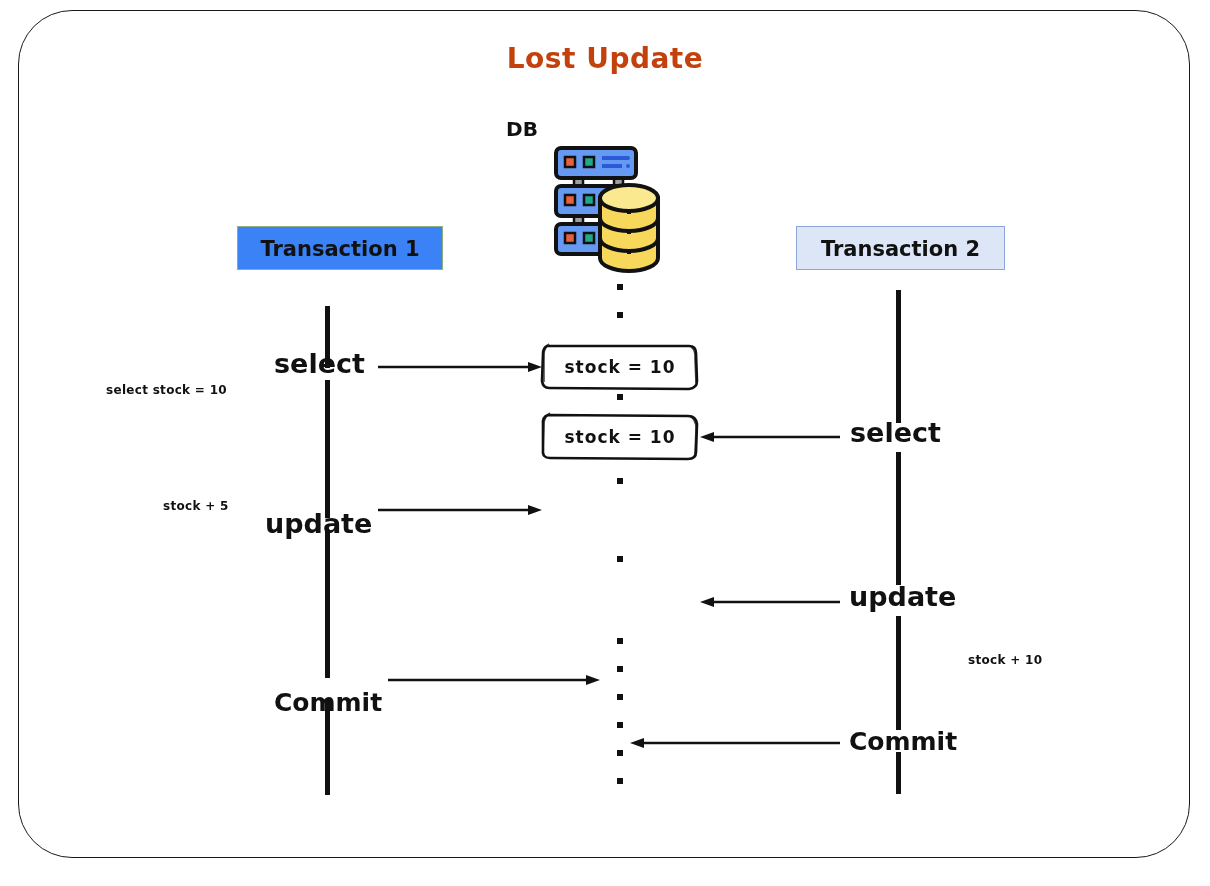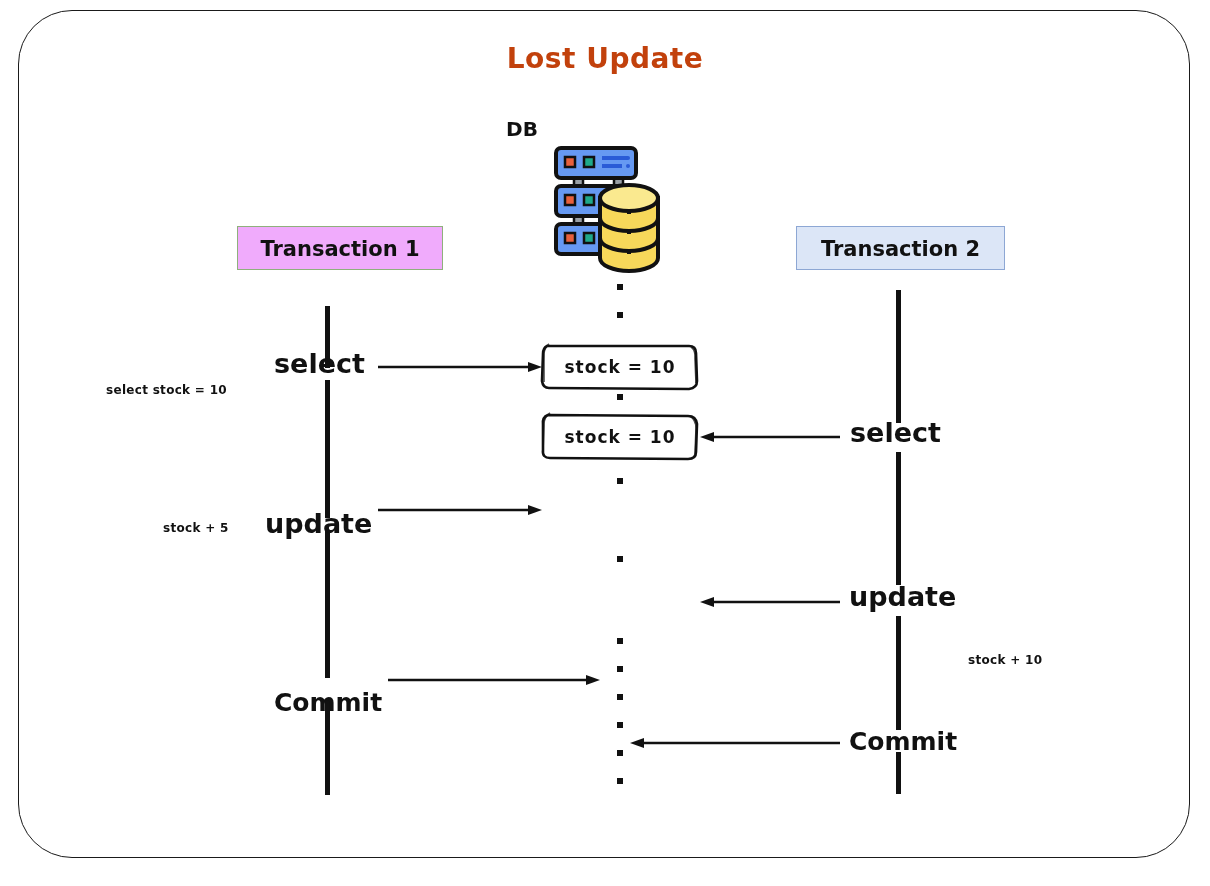--- a/index.html
+++ b/index.html
@@ -63,21 +63,21 @@
     text-align: center;
     font-size: 21px;
     font-weight: bold;
     color: #111111;
     box-sizing: border-box;
   }
   #txn1-chip {
     left: 237px;
     top: 226px;
     width: 206px;
-    background: #f0abfc;
+    background: #3b82f6;
     border: 1.5px solid #8fb07c;
   }
   #txn2-chip {
     left: 796px;
     top: 226px;
     width: 209px;
     background: #dce6f7;
     border: 1.5px solid #8da7d4;
   }
   .lifeline-seg {
@@ -232,21 +232,21 @@
   </svg>
   <div class="val-box" style="top:411px;">
     <svg class="sketch" viewBox="0 0 164 52" xmlns="http://www.w3.org/2000/svg">
       <path d="M10 4 Q4 6 5 14 L5 39 Q4 47 12 47 L150 48 Q158 48 158 41 L159 13 Q158 5 150 5 Z" fill="#ffffff" stroke="#111" stroke-width="2.6" stroke-linejoin="round"></path>
       <path d="M12 2 Q6 6 6 13 L5 40" fill="none" stroke="#111" stroke-width="1.6" opacity="0.75"></path>
       <path d="M152 5 Q158 9 158 17 L157 43" fill="none" stroke="#111" stroke-width="1.6" opacity="0.75"></path>
     </svg>
     <div class="val-text">stock = 10</div>
   </div>
 
-  <div class="note" style="left:163px; top:521px;">stock + 5</div>
+  <div class="note" style="left:163px; top:499px;">stock + 5</div>
   <div class="op-label" style="left:265px; top:508px;">update</div>
   <svg class="arrow" style="left:378px; top:503px; width:164px;" viewBox="0 0 164 14" xmlns="http://www.w3.org/2000/svg">
     <line x1="0" y1="7" x2="152" y2="7" stroke="#111" stroke-width="2.4"></line>
     <path d="M164 7 L150 2 L150 12 Z" fill="#111"></path>
   </svg>
 
   <div class="note" style="left:968px; top:617px;margin-top:36px;">stock + 10</div>
   <div class="op-label" style="left:849px; top:581px;">update</div>
   <svg class="arrow" style="left:700px; top:595px; width:140px;" viewBox="0 0 140 14" xmlns="http://www.w3.org/2000/svg">
     <line x1="140" y1="7" x2="12" y2="7" stroke="#111" stroke-width="2.4"></line>

